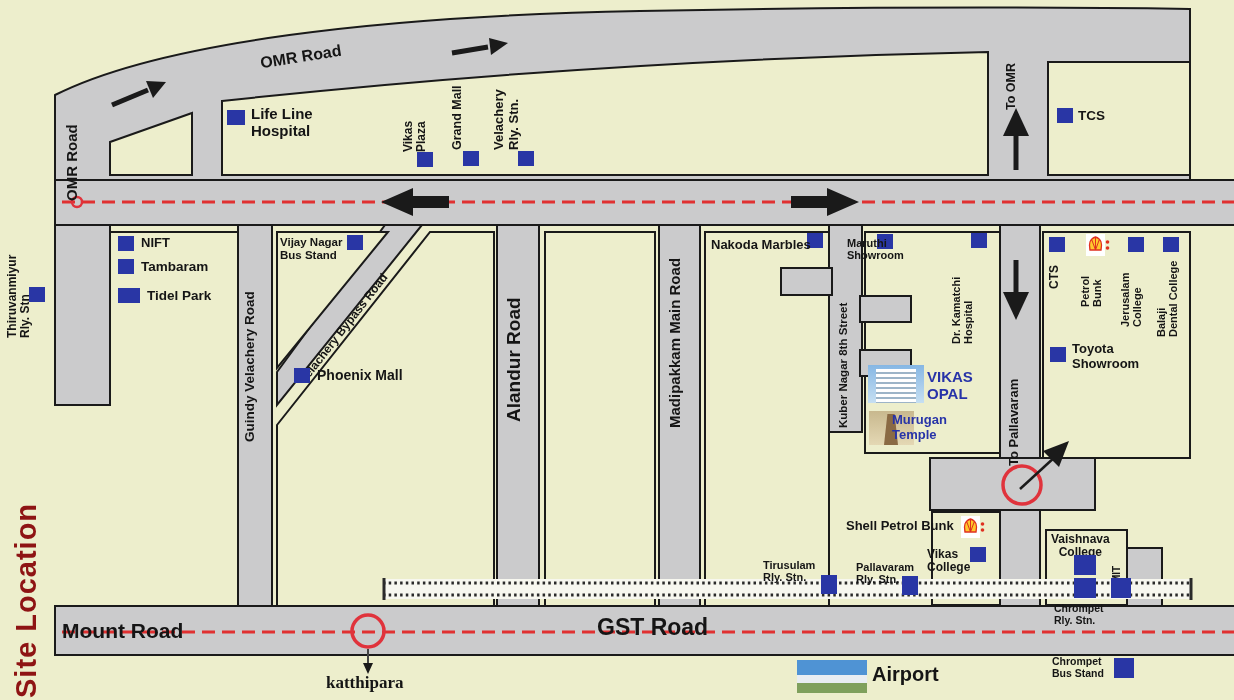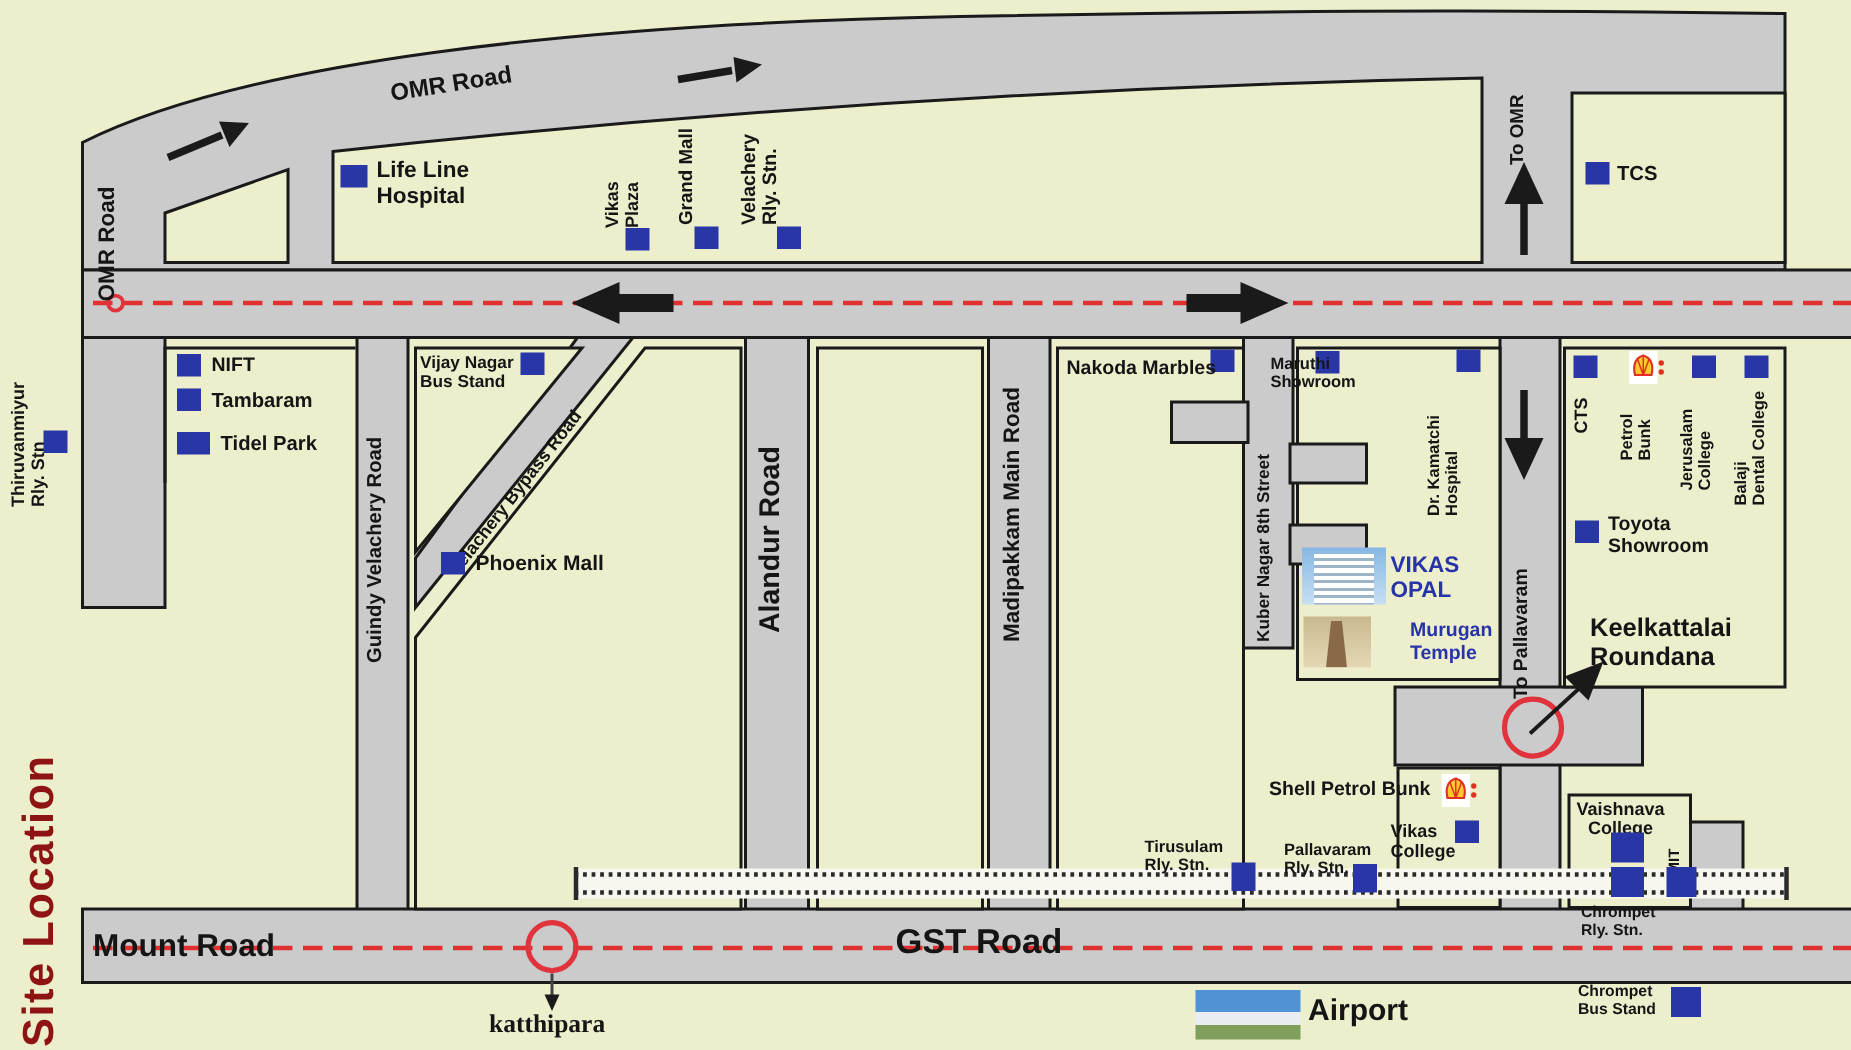--- a/index.html
+++ b/index.html
@@ -168,21 +168,21 @@
 Hospital</div>
 
 <div class="ph ph-vikas" style="left:868px;top:365px;">
   <div class="bld"></div>
 </div>
 <div class="lb blue" style="left:927px;top:369px;font-size:15px;">VIKAS
 OPAL</div>
 <div class="ph ph-mur" style="left:869px;top:411px;">
   <div class="gop"></div>
 </div>
-<div class="lb blue" style="left:940px;top:413px;font-size:13px;">Murugan
+<div class="lb blue" style="left:892px;top:413px;font-size:13px;">Murugan
 Temple</div>
 
 <span class="mk" style="left:1049px;top:237px;"></span>
 <div class="lb v" style="left:1048px;top:255px;height:34px;font-size:12px;">CTS</div>
 
 <span class="icon" style="left:1086px;top:234px;">
   <svg width="24" height="22" viewBox="0 0 24 22">
     <rect x="0" y="0" width="19" height="22" fill="#ffffff"></rect>
     <path d="M9.5,3 C4,4.5 2.5,10 4,16 L15,16 C16.5,10 15,4.5 9.5,3 Z" fill="#FFC82E" stroke="#E03020" stroke-width="1.4"></path>
     <path d="M9.5,16 L5.5,5 M9.5,16 L9.5,3.5 M9.5,16 L13.5,5" stroke="#E03020" stroke-width="1" fill="none"></path>
@@ -196,22 +196,20 @@
 <span class="mk" style="left:1128px;top:237px;"></span>
 <div class="lb v" style="left:1119px;top:253px;height:74px;font-size:11px;">Jerusalam
 College</div>
 <span class="mk" style="left:1163px;top:237px;"></span>
 <div class="lb v" style="left:1155px;top:241px;height:96px;font-size:11px;">Balaji
 Dental College</div>
 
 <span class="mk" style="left:1050px;top:347px;"></span>
 <div class="lb" style="left:1072px;top:342px;font-size:13px;">Toyota
 Showroom</div>
-<div class="lb" style="left:1060px;top:409px;font-size:17px;">Keelkattalai
-Roundana</div>
 
 <div class="lb" style="left:846px;top:519px;font-size:13px;">Shell Petrol Bunk</div>
 <span class="icon" style="left:961px;top:516px;">
   <svg width="24" height="22" viewBox="0 0 24 22">
     <rect x="0" y="0" width="19" height="22" fill="#ffffff"></rect>
     <path d="M9.5,3 C4,4.5 2.5,10 4,16 L15,16 C16.5,10 15,4.5 9.5,3 Z" fill="#FFC82E" stroke="#E03020" stroke-width="1.4"></path>
     <path d="M9.5,16 L5.5,5 M9.5,16 L9.5,3.5 M9.5,16 L13.5,5" stroke="#E03020" stroke-width="1" fill="none"></path>
     <circle cx="21.5" cy="8" r="1.8" fill="#E03020"></circle>
     <circle cx="21.5" cy="14" r="1.8" fill="#E03020"></circle>
   </svg>

